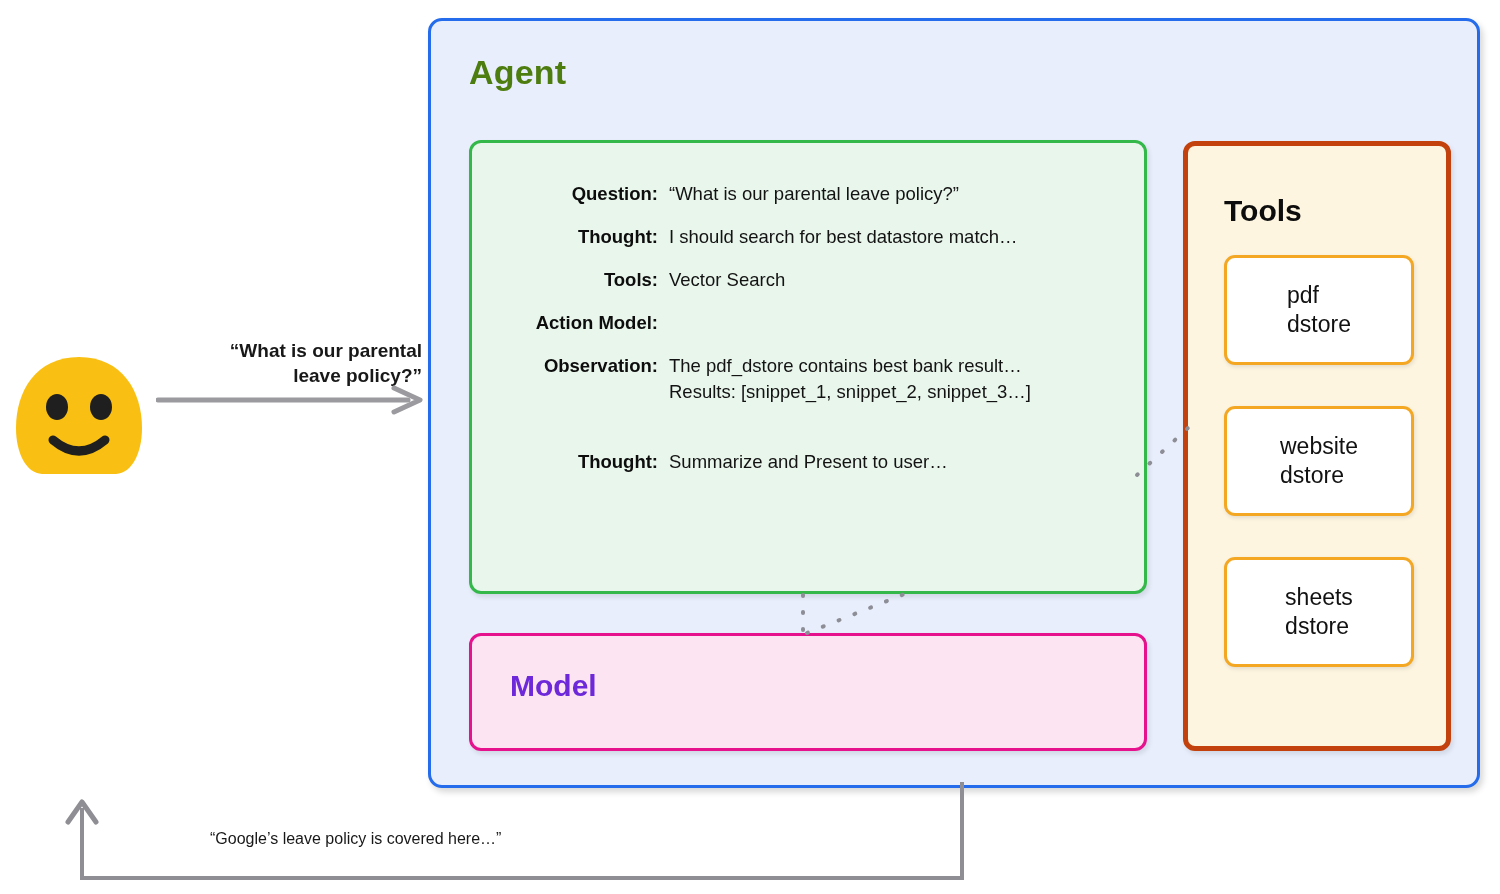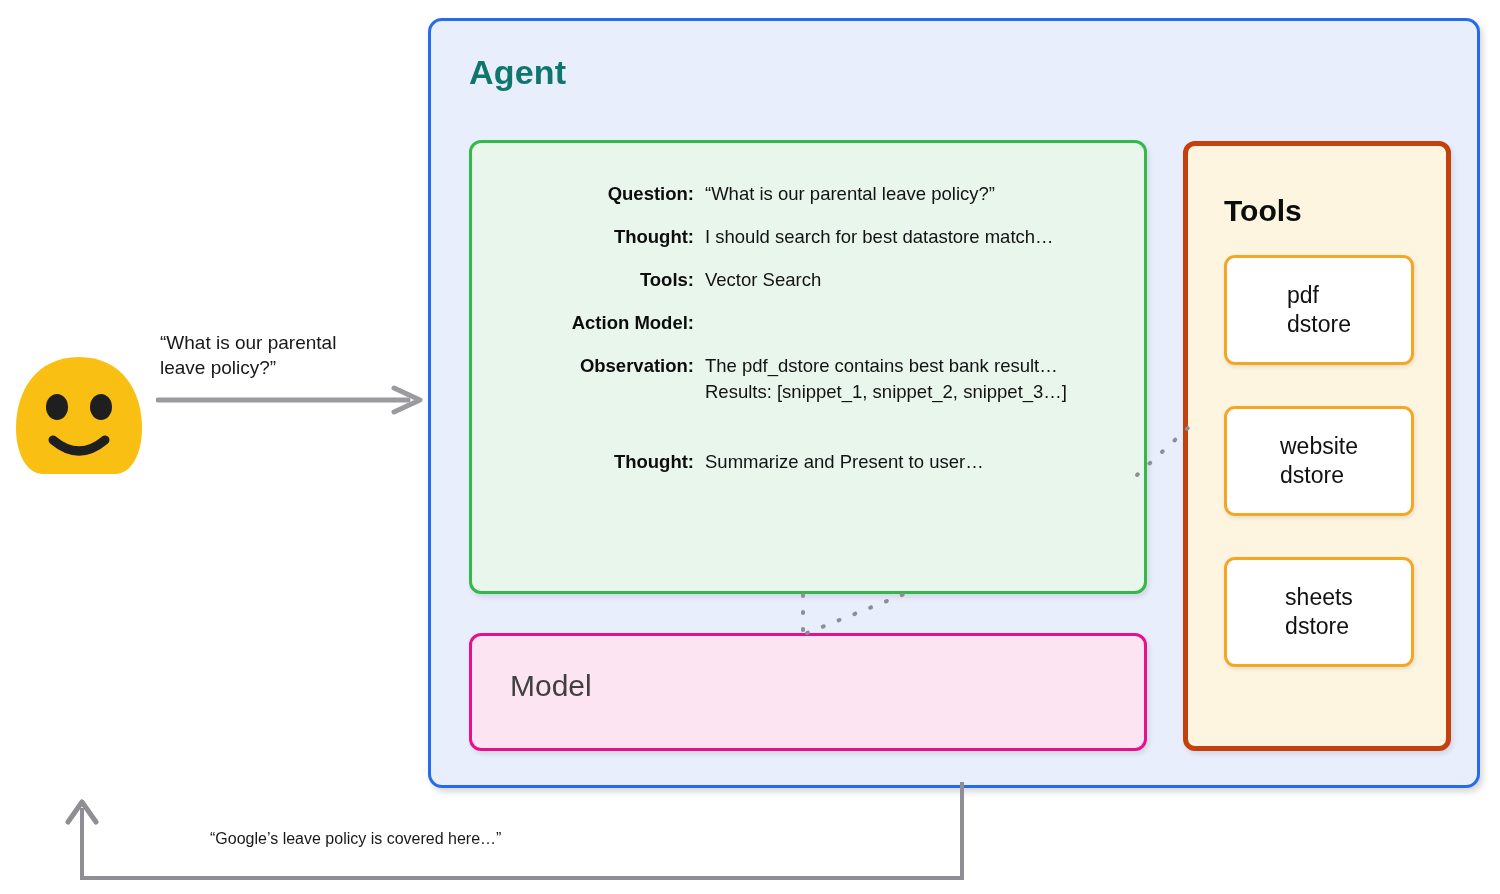--- a/index.html
+++ b/index.html
@@ -29,21 +29,21 @@
     border-radius: 14px;
     box-shadow: 3px 4px 6px rgba(0,0,0,0.16);
   }
   #agent-title {
     position: absolute;
     left: 38px;
     top: 32px;
     font-size: 34px;
     font-weight: 700;
     letter-spacing: 0.2px;
-    color: #0f766e;
+    color: #4d7c0f;
   }
 
   
   #trace-box {
     position: absolute;
     left: 38px;
     top: 119px;
     width: 678px;
     height: 454px;
     box-sizing: border-box;
@@ -67,21 +67,20 @@
   .trace-label {
     width: 186px;
     flex: 0 0 186px;
     text-align: right;
     padding-right: 11px;
     font-size: 18.5px;
     font-weight: 700;
     line-height: 26px;
     color: #0d0d0d;
     white-space: nowrap;
-    padding-left: 36px;
   }
   .trace-value {
     flex: 1 1 auto;
     font-size: 18.5px;
     font-weight: 400;
     line-height: 26px;
     color: #131313;
     white-space: pre-line;
   }
 
@@ -96,22 +95,22 @@
     background: #fce4f3;
     border: 3px solid #e6128d;
     border-radius: 12px;
     box-shadow: 2px 3px 5px rgba(0,0,0,0.10);
   }
   #model-title {
     position: absolute;
     left: 38px;
     top: 33px;
     font-size: 30px;
-    font-weight: 400;
-    color: #404040;
+    font-weight: 700;
+    color: #6d28d9;
   }
 
   
   #tools-box {
     position: absolute;
     left: 752px;
     top: 120px;
     width: 268px;
     height: 610px;
     box-sizing: border-box;
@@ -164,26 +163,26 @@
     left: 12px;
     top: 355px;
     width: 134px;
     height: 122px;
   }
 
   
   #request-label {
     position: absolute;
     left: 160px;
-    top: 330px;
+    top: 338px;
     width: 262px;
-    text-align: left;
+    text-align: right;
     font-size: 19px;
     line-height: 25px;
-    font-weight: 400;
+    font-weight: 700;
     color: #181818;
     white-space: pre-line;
   }
   #request-arrow {
     position: absolute;
     left: 156px;
     top: 382px;
     width: 268px;
     height: 36px;
   }

